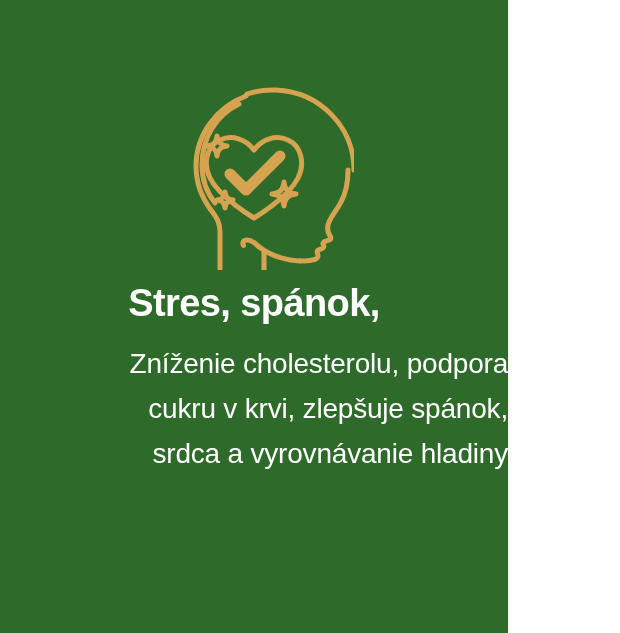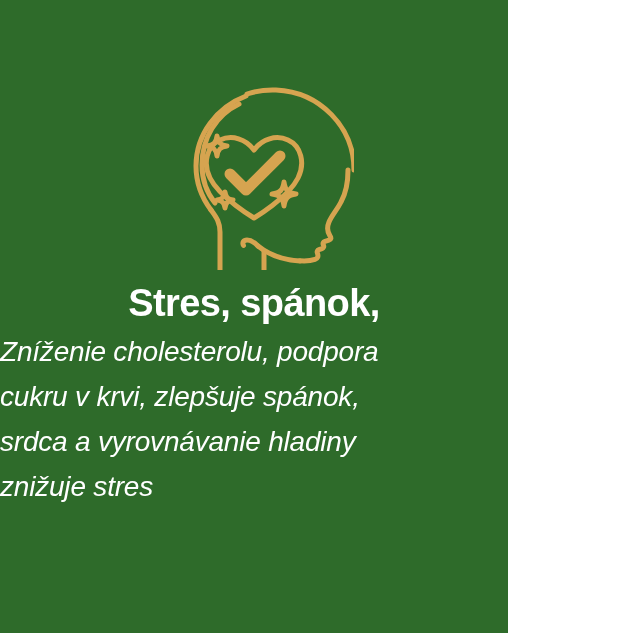--- a/index.html
+++ b/index.html
@@ -54,24 +54,23 @@
     font-family: "Liberation Sans", sans-serif;
     font-weight: bold;
     font-size: 38px;
     line-height: 47px;
     letter-spacing: -0.6px;
     white-space: nowrap;
   }
 
   
   .body-block {
-    margin-top: 2px;
-    text-align: left;
+    margin-top: 14px;
+    text-align: right;
     width: 100%;
-    font-style: italic;
   }
 
   .body-line {
     display: block;
     color: #FFFFFF;
     font-family: "Liberation Sans", sans-serif;
     font-weight: normal;
     font-size: 28px;
     line-height: 45px;
     letter-spacing: -0.2px;
@@ -156,16 +155,15 @@
   </div>
 
   <div class="title-block">
     <span class="title-line">Stres, spánok,</span>
   </div>
 
   <div class="body-block">
     <span class="body-line">Zníženie cholesterolu, podpora</span>
     <span class="body-line">cukru v krvi, zlepšuje spánok,</span>
     <span class="body-line">srdca a vyrovnávanie hladiny</span>
-    <span class="body-line">znižuje stres</span>
   </div>
 
 </div>
 
 </body></html>

